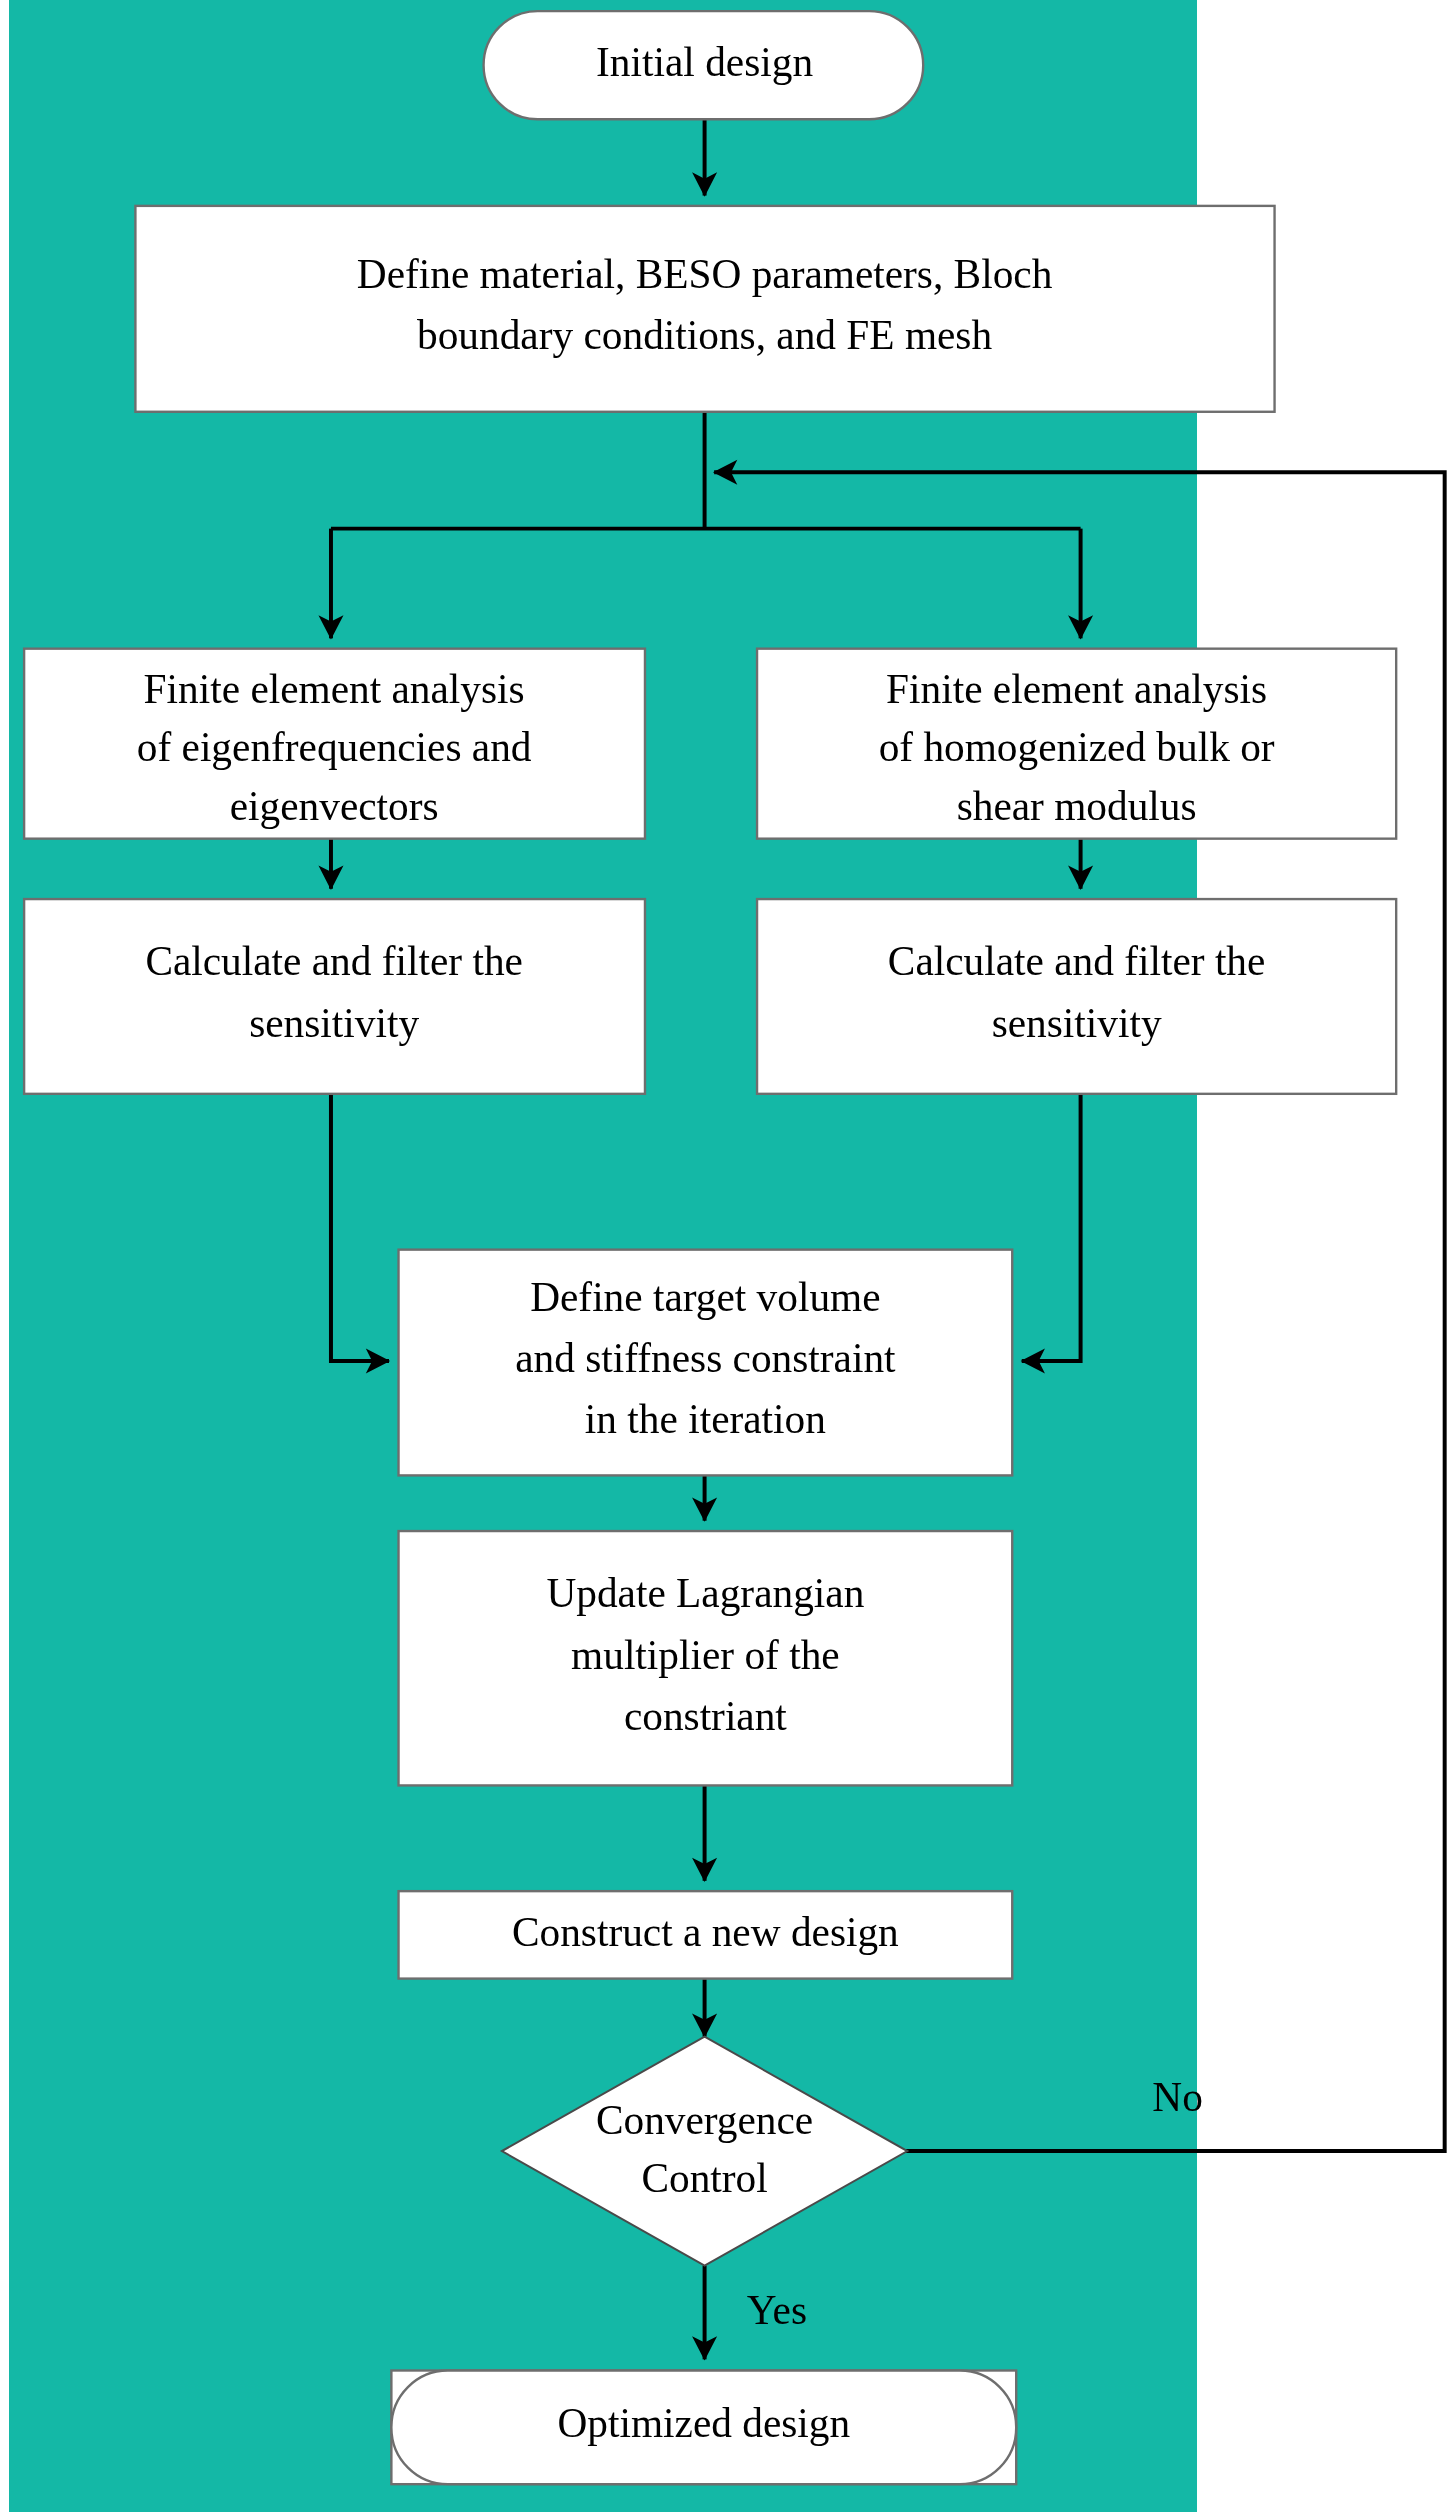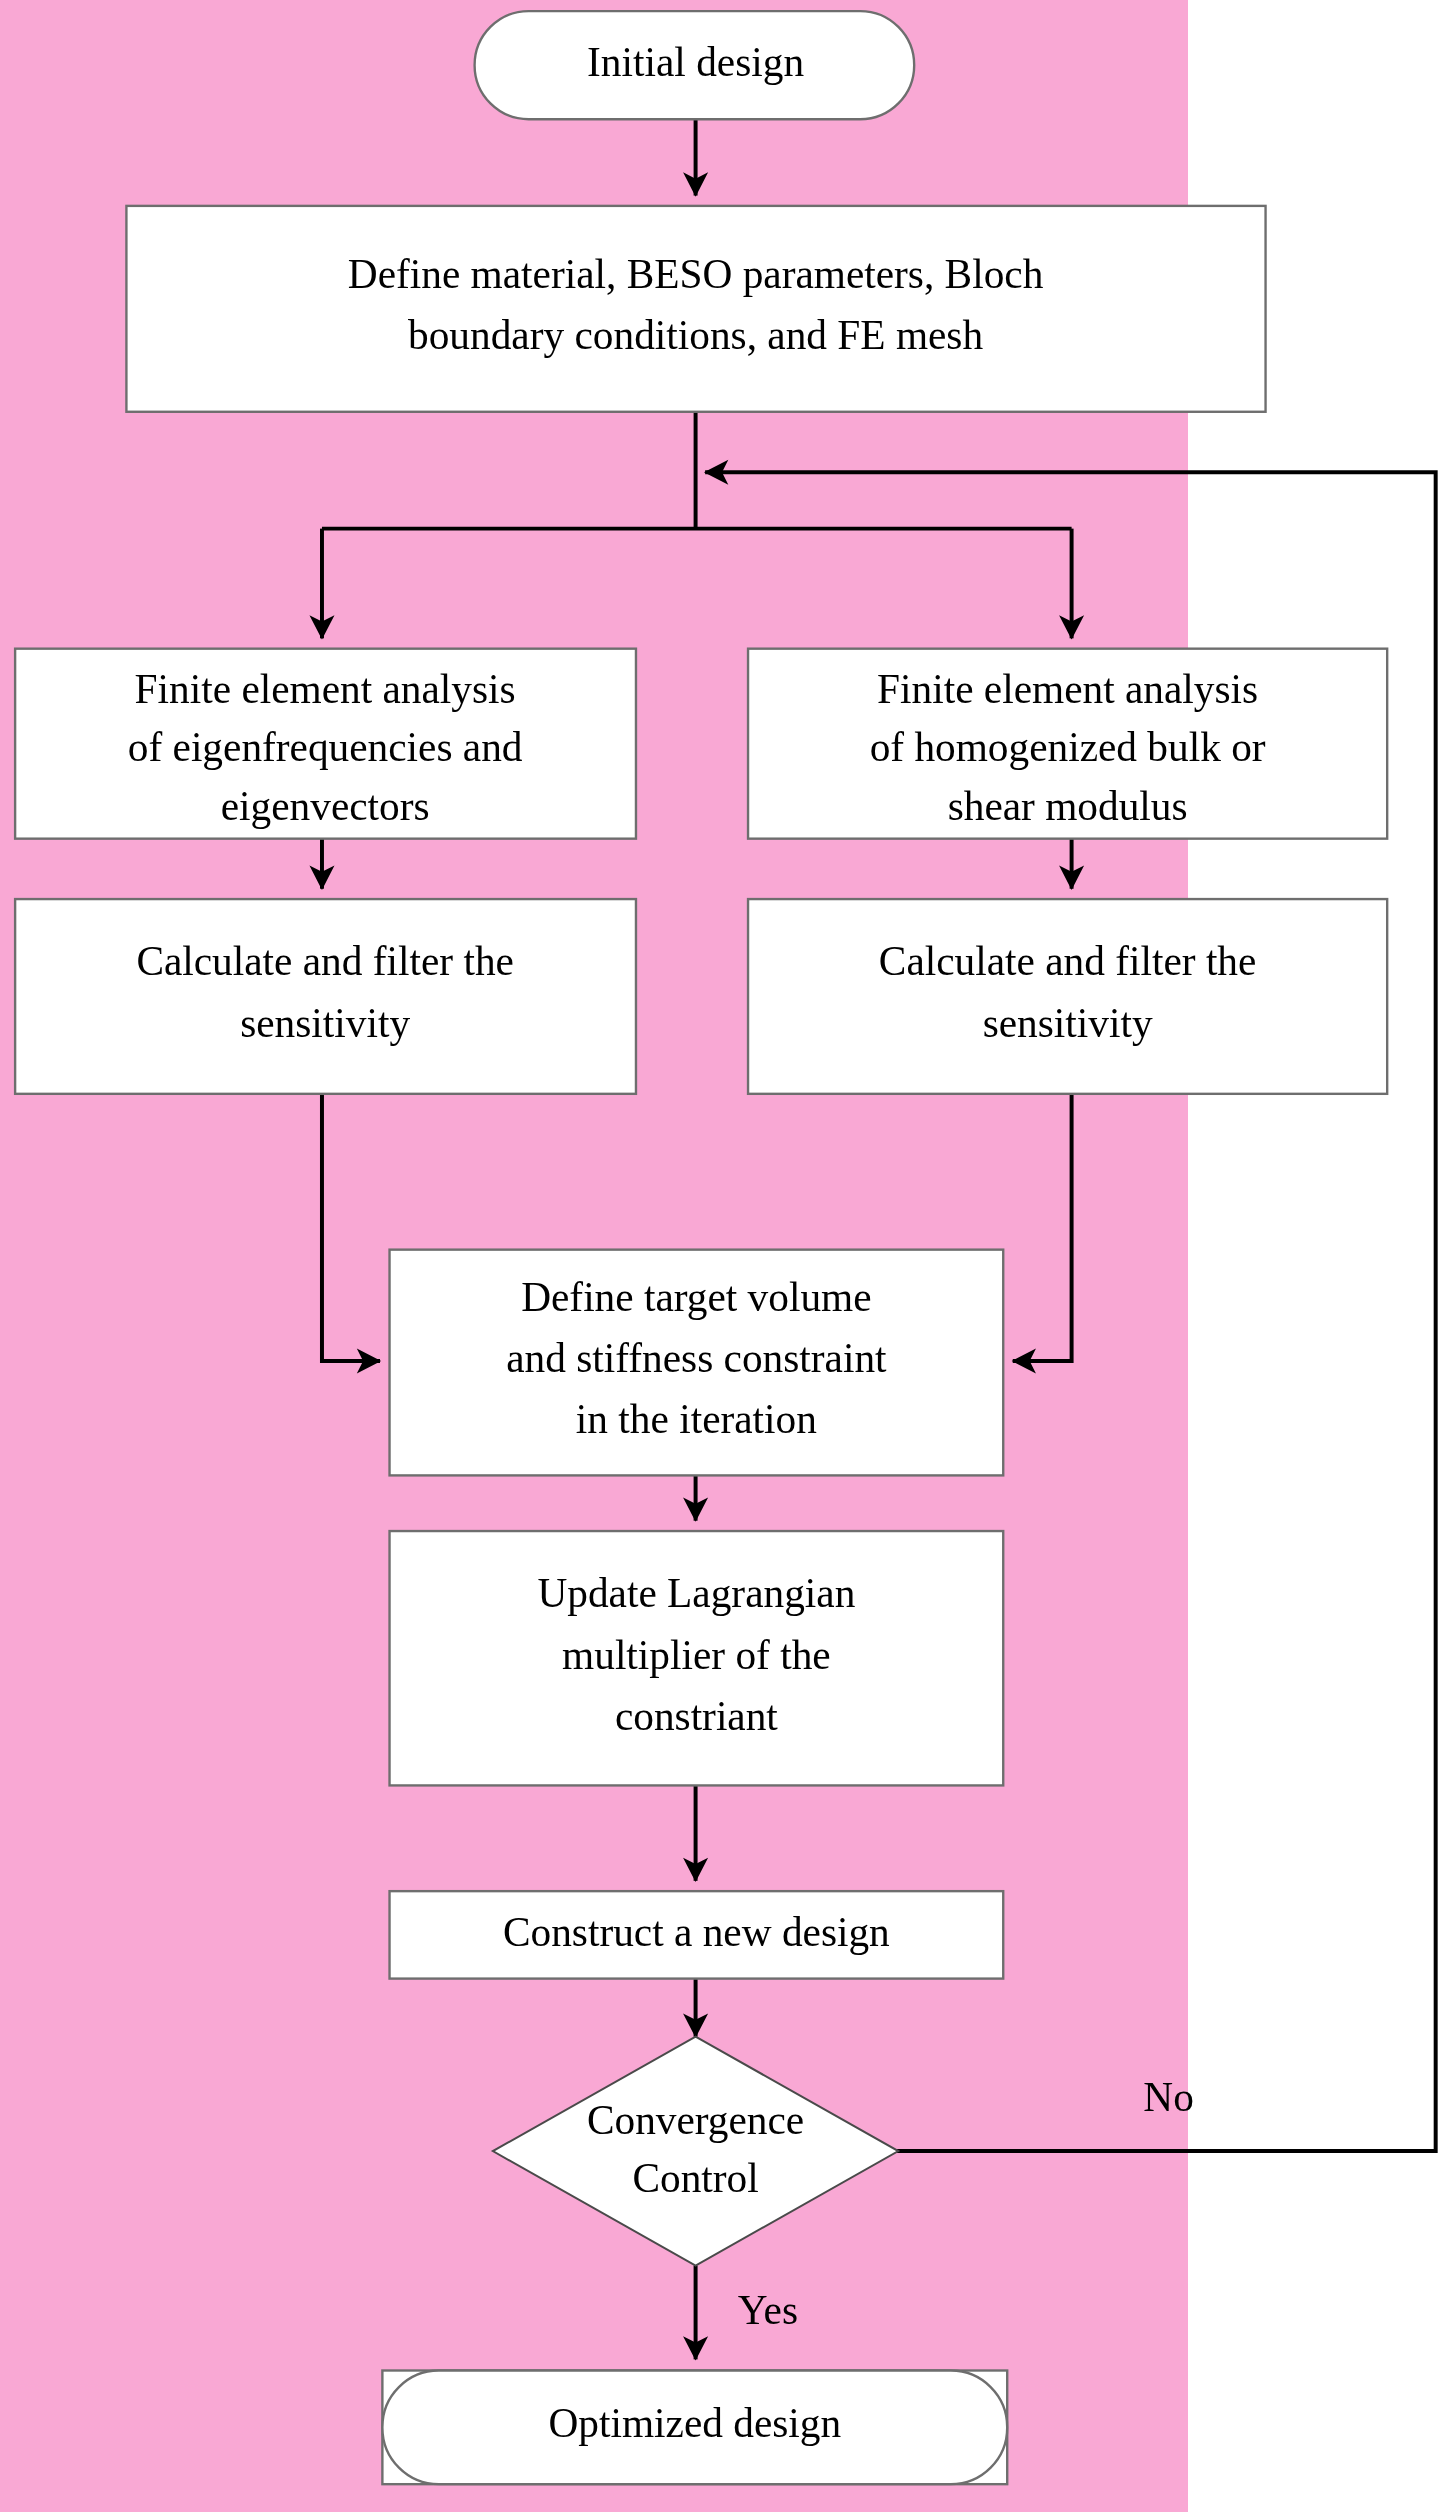--- a/index.html
+++ b/index.html
@@ -10,21 +10,22 @@
   body {
     width: 1450px;
     height: 2512px;
     font-family: "Liberation Serif", "DejaVu Serif", serif;
     overflow: hidden;
   }
   #flowchart-root {
     position: relative;
     width: 1188px;
     height: 2512px;
-    background: #f9a8d4;
+    background: #14b8a6;
+    margin-left: 9px;
   }
   svg#flow-svg {
     position: absolute;
     left: 0;
     top: 0;
     width: 1450px;
     height: 2512px;
     display: block;
   }
   .node-shape {

